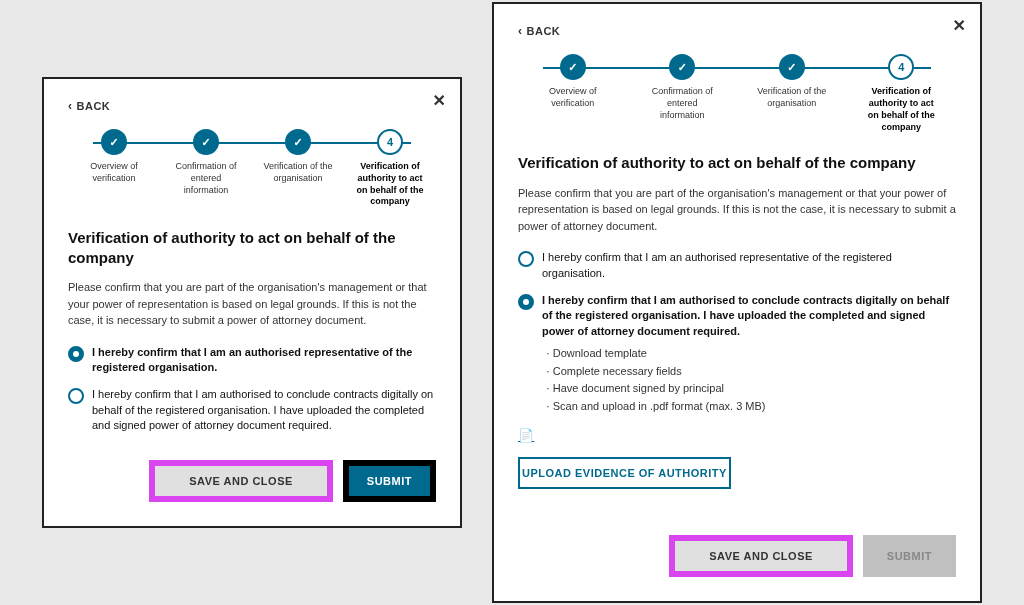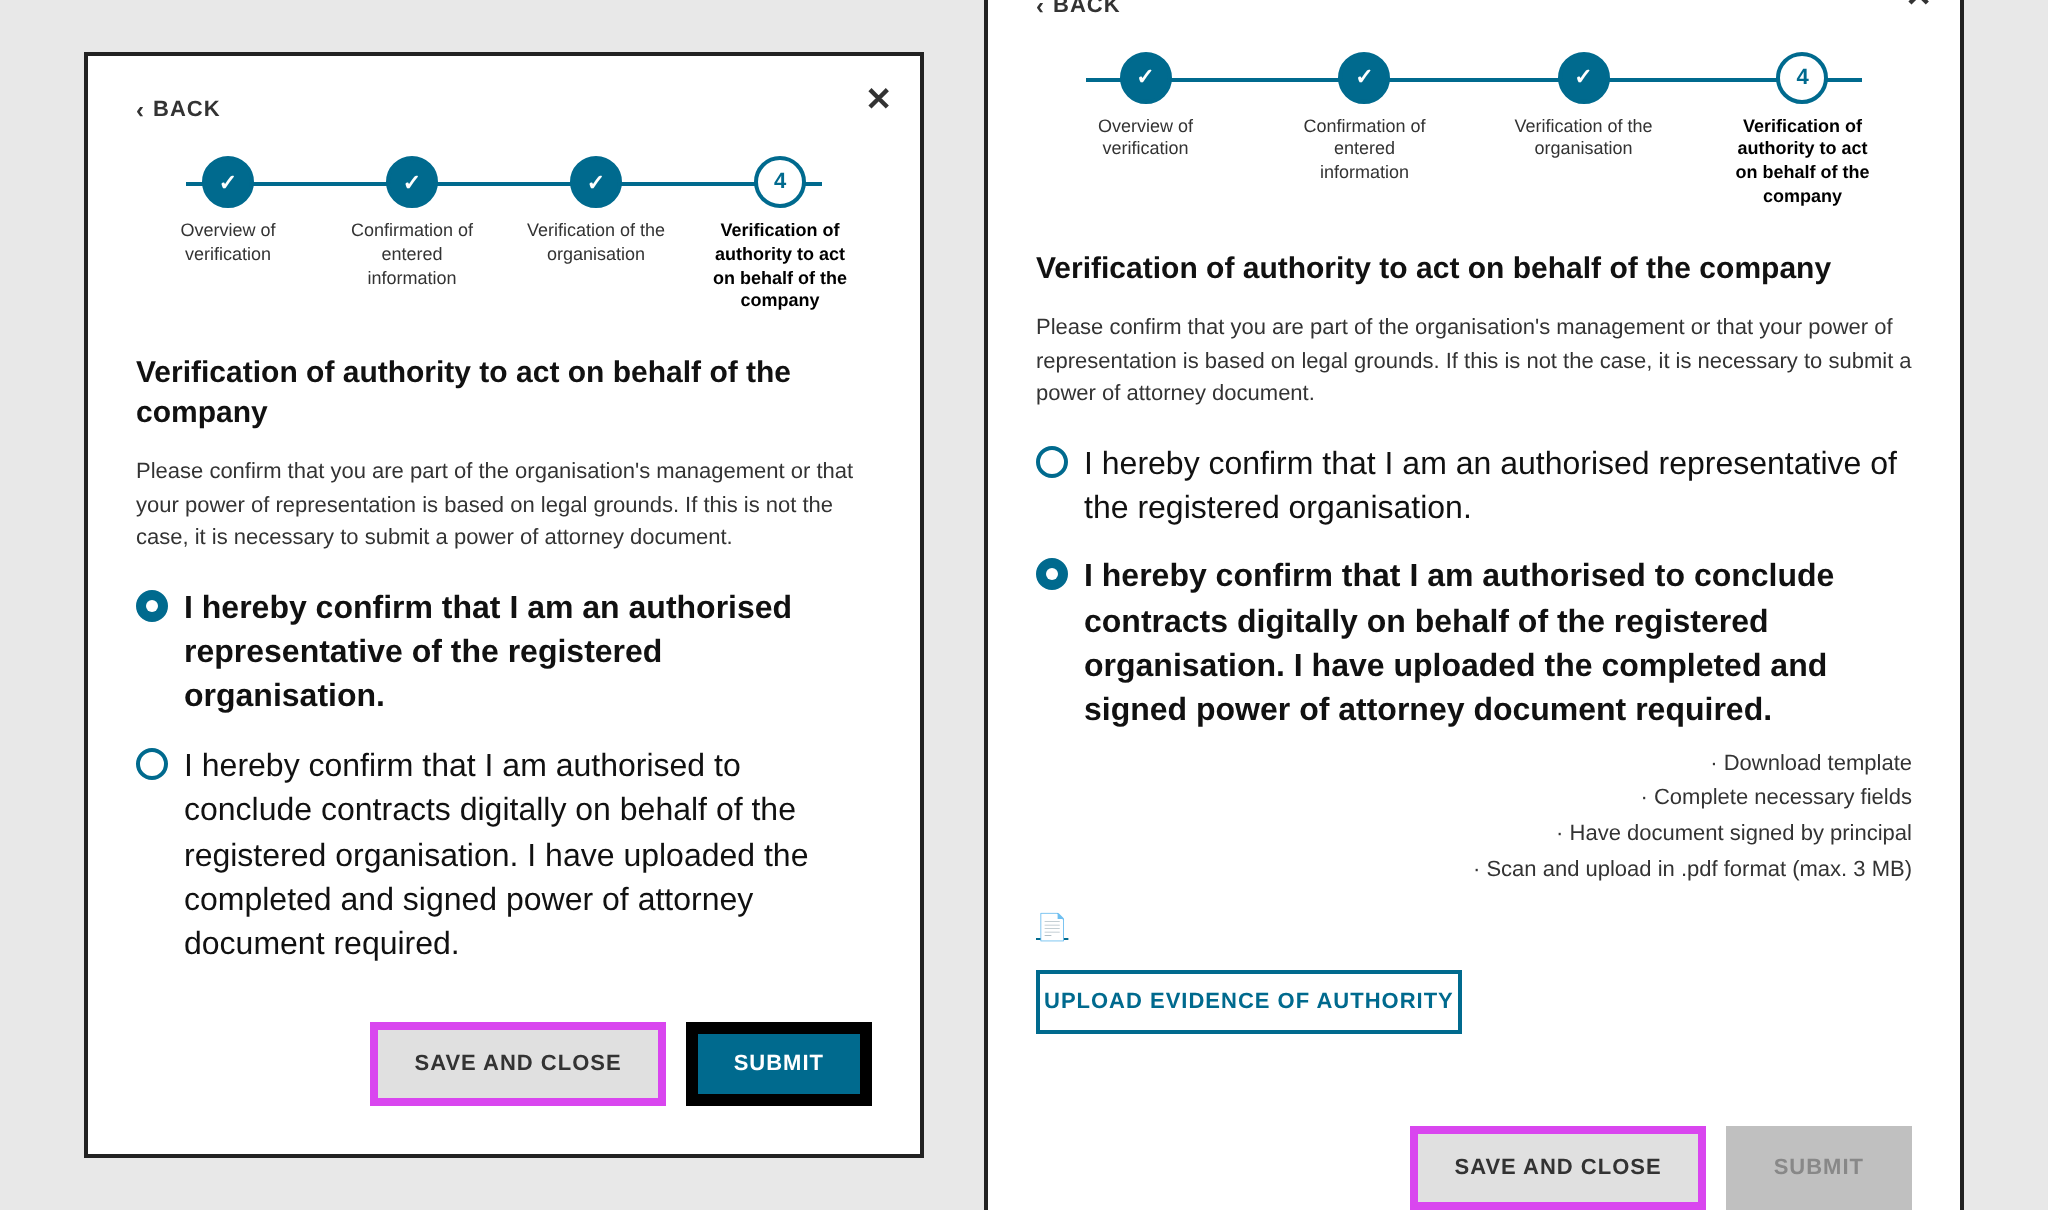--- a/index.html
+++ b/index.html
@@ -167,41 +167,40 @@
 
     .radio-circle.selected::after {
       content: '';
       width: 6px;
       height: 6px;
       border-radius: 50%;
       background: #fff;
     }
 
     .radio-text {
-      font-size: 16px;
+      font-size: 11px;
       color: #111;
       line-height: 1.4;
     }
 
     .radio-text.bold-text {
       font-weight: bold;
     }
 
     
     .bullet-list {
       margin-top: 6px;
       margin-left: 4px;
       list-style: none;
     }
 
     .bullet-list li {
       font-size: 11px;
       color: #333;
       line-height: 1.6;
-      text-align: right;
     }
 
     .bullet-list li::before {
       content: '· ';
     }
 
     
     .file-link {
       display: flex;
       align-items: center;
@@ -238,23 +237,23 @@
       display: flex;
       justify-content: flex-end;
       gap: 10px;
       margin-top: 16px;
       padding-top: 10px;
       border-top: none;
     }
 
     .btn-save {
       background: #e0e0e0;
-      border: 4px solid #d946ef;
-      color: #333;
-      padding: 9px 18px;
+      border: 6px solid #d946ef;
+      color: #333;
+      padding: 9px 34px;
       font-size: 11px;
       font-weight: bold;
       text-transform: uppercase;
       letter-spacing: 0.5px;
       cursor: pointer;
     }
 
     .btn-submit {
       background: #006a8e;
       border: 6px solid #000000;

